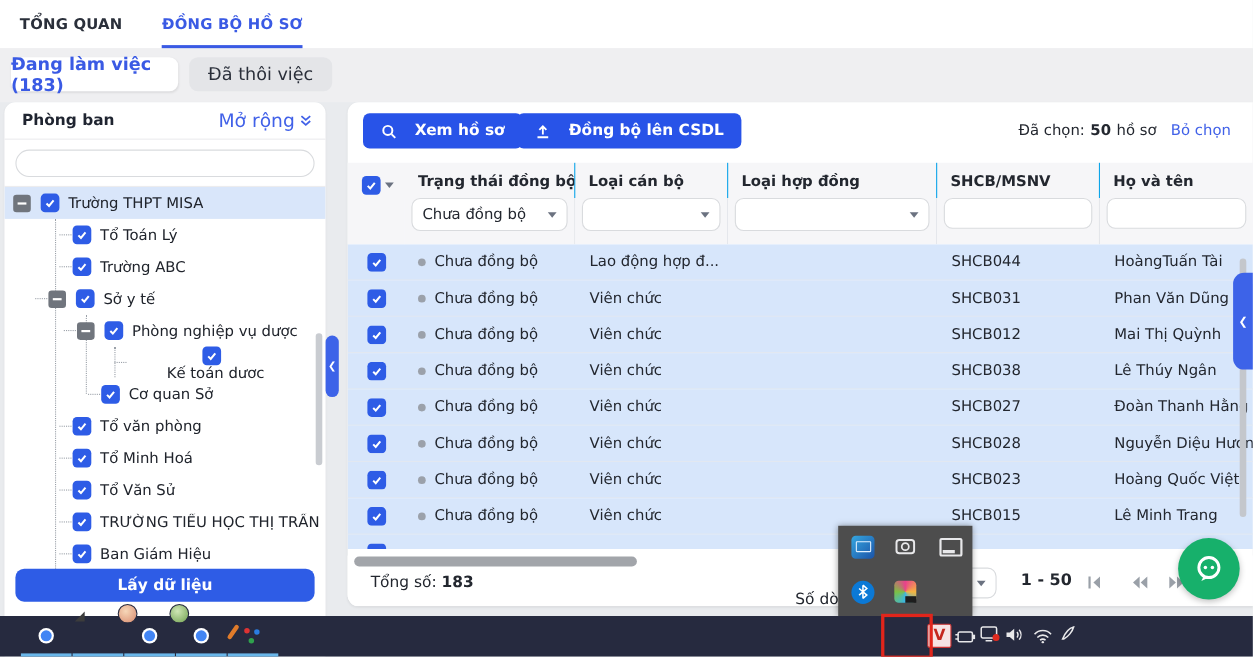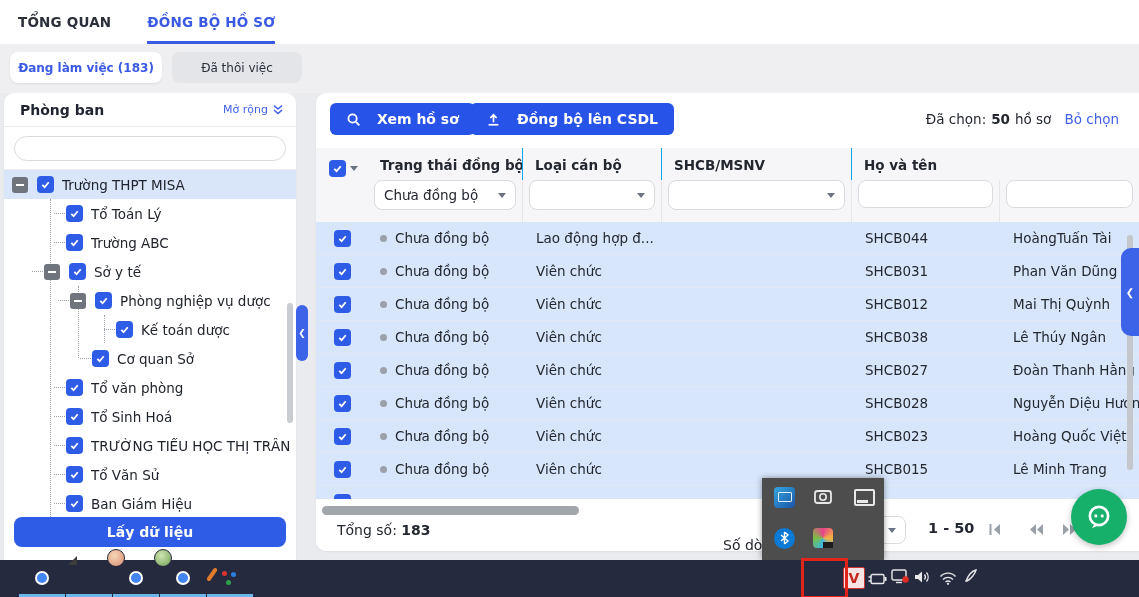--- a/index.html
+++ b/index.html
@@ -6,33 +6,33 @@
   body{font-family:"DejaVu Sans","Liberation Sans",sans-serif;-webkit-font-smoothing:antialiased;}
   .screen{position:relative;width:1139px;height:597px;overflow:hidden;background:#e9ebee;}
 
   
   .tabbar{position:absolute;left:0;top:0;width:1139px;height:44px;background:#fff;display:flex;align-items:center;padding-left:18px;box-sizing:border-box;gap:36px;}
   .tab{font-size:13.5px;font-weight:700;color:#2a2f3a;letter-spacing:.2px;height:44px;display:flex;align-items:center;cursor:pointer;position:relative;}
   .tab.active{color:#3a5ae4;border-bottom:3px solid #3a5ae4;box-sizing:border-box;padding-top:3px;}
 
   
   .substrip{position:absolute;left:0;top:44px;width:1139px;height:49px;background:#efeff1;}
-  .pill{position:absolute;top:8px;height:31px;border-radius:8px;display:flex;align-items:center;justify-content:center;font-size:12px;cursor:pointer;}
+  .pill{position:absolute;top:8px;height:31px;border-radius:8px;display:flex;align-items:center;justify-content:center;font-size:16px;cursor:pointer;}
   .pill.active{left:10px;width:152px;background:#fff;color:#3a5ae4;font-weight:700;box-shadow:0 1px 2px rgba(0,0,0,.08);}
   .pill.idle{left:172px;width:130px;background:#e4e5e8;color:#2a2f3a;}
 
   
   .panel{position:absolute;background:#fff;box-shadow:0 1px 2px rgba(0,0,0,.05);}
   .sidebar{left:4px;top:93px;width:292px;height:522px;border-radius:10px;}
   .main{left:316px;top:93px;width:823px;height:458px;border-radius:10px 0 0 10px;}
 
   
   .sb-head{height:33px;display:flex;align-items:center;justify-content:space-between;padding:0 12px 0 16px;border-bottom:1px solid #ececee;}
   .sb-title{font-size:14px;font-weight:700;color:#1f2430;}
-  .sb-expand{display:flex;align-items:center;gap:4px;color:#4161e8;font-size:11px;cursor:pointer;}
+  .sb-expand{display:flex;align-items:center;gap:4px;color:#4161e8;font-size:17px;cursor:pointer;}
   .sb-searchwrap{height:42px;display:flex;align-items:center;padding:0 10px;border-bottom:1px solid #ececee;}
   .sb-search{width:100%;height:25px;border:1px solid #d9dbde;border-radius:13px;outline:none;font-size:13px;padding:0 10px;box-sizing:border-box;}
   .tree{position:absolute;left:0;top:77px;width:292px;height:348px;overflow:hidden;font-size:13.5px;color:#20242c;}
   .tree-row{position:relative;height:29px;display:flex;align-items:center;cursor:pointer;white-space:nowrap;}
   .tree-row.selected{background:#d9e6fa;}
   .cb{width:17px;height:17px;border-radius:4px;background:#2e5ce6;display:inline-flex;align-items:center;justify-content:center;flex:none;cursor:pointer;}
   .minus{width:16px;height:16px;border-radius:3px;background:#70757d;display:inline-flex;align-items:center;justify-content:center;flex:none;cursor:pointer;margin-right:9px;}
   .minus i{display:block;width:8px;height:2px;background:#fff;}
   .tree-label{margin-left:8px;overflow:hidden;text-overflow:ellipsis;}
   .guide{position:absolute;border-left:1px dotted #9aa0a8;width:0;}
@@ -187,21 +187,21 @@
           <span class="minus">
             <i></i>
           </span>
           <span class="cb">
             <svg width="11" height="11" viewBox="0 0 12 12">
               <path d="M2.5 6.5 L5 9 L9.5 3.5" stroke="#fff" stroke-width="2" fill="none"></path>
             </svg>
           </span>
           <span class="tree-label">Phòng nghiệp vụ dược</span>
         </div>
-        <div class="tree-row" style="padding-left: 112px;">
+        <div class="tree-row" style="padding-left: 84px; flex-direction: column;">
           <span class="stub" style="left: 100px;"></span>
           <span class="cb">
             <svg width="11" height="11" viewBox="0 0 12 12">
               <path d="M2.5 6.5 L5 9 L9.5 3.5" stroke="#fff" stroke-width="2" fill="none"></path>
             </svg>
           </span>
           <span class="tree-label">Kế toán dược</span>
         </div>
         <div class="tree-row" style="padding-left: 88px;">
           <span class="stub" style="left: 76px;"></span>
@@ -221,39 +221,39 @@
           </span>
           <span class="tree-label">Tổ văn phòng</span>
         </div>
         <div class="tree-row" style="padding-left: 62px;">
           <span class="stub" style="left: 50px;"></span>
           <span class="cb">
             <svg width="11" height="11" viewBox="0 0 12 12">
               <path d="M2.5 6.5 L5 9 L9.5 3.5" stroke="#fff" stroke-width="2" fill="none"></path>
             </svg>
           </span>
-          <span class="tree-label">Tổ Sinh Hoá</span>
+          <span class="tree-label">Tổ Minh Hoá</span>
+        </div>
+        <div class="tree-row" style="padding-left: 62px;">
+          <span class="stub" style="left: 50px;"></span>
+          <span class="cb">
+            <svg width="11" height="11" viewBox="0 0 12 12">
+              <path d="M2.5 6.5 L5 9 L9.5 3.5" stroke="#fff" stroke-width="2" fill="none"></path>
+            </svg>
+          </span>
+          <span class="tree-label">Tổ Văn Sử</span>
         </div>
         <div class="tree-row" style="padding-left: 62px;">
           <span class="stub" style="left: 50px;"></span>
           <span class="cb">
             <svg width="11" height="11" viewBox="0 0 12 12">
               <path d="M2.5 6.5 L5 9 L9.5 3.5" stroke="#fff" stroke-width="2" fill="none"></path>
             </svg>
           </span>
           <span class="tree-label">TRƯỜNG TIỂU HỌC THỊ TRẤN</span>
-        </div>
-        <div class="tree-row" style="padding-left: 62px;">
-          <span class="stub" style="left: 50px;"></span>
-          <span class="cb">
-            <svg width="11" height="11" viewBox="0 0 12 12">
-              <path d="M2.5 6.5 L5 9 L9.5 3.5" stroke="#fff" stroke-width="2" fill="none"></path>
-            </svg>
-          </span>
-          <span class="tree-label">Tổ Văn Sử</span>
         </div>
         <div class="tree-row" style="padding-left: 62px;">
           <span class="stub" style="left: 50px;"></span>
           <span class="cb">
             <svg width="11" height="11" viewBox="0 0 12 12">
               <path d="M2.5 6.5 L5 9 L9.5 3.5" stroke="#fff" stroke-width="2" fill="none"></path>
             </svg>
           </span>
           <span class="tree-label">Ban Giám Hiệu</span>
         </div>
@@ -291,20 +291,21 @@
       <div class="th hdr-cb" style="padding-left:13px;">
         <span class="cb">
             <svg width="11" height="11" viewBox="0 0 12 12">
               <path d="M2.5 6.5 L5 9 L9.5 3.5" stroke="#fff" stroke-width="2" fill="none"></path>
             </svg>
           </span>
         <span class="caret"></span>
       </div>
       <div class="th">Trạng thái đồng bộ</div>
       <div class="th">Loại cán bộ</div>
+      <div class="th">Loại hợp đồng</div>
       <div class="th">SHCB/MSNV</div>
       <div class="th">Họ và tên</div>
     </div>
 
     <div class="tgrid">
       <div class="fcell"></div>
       <div class="fcell">
           <div class="fctl">
             <span>Chưa đồng bộ</span>
             <span class="caret"></span>

